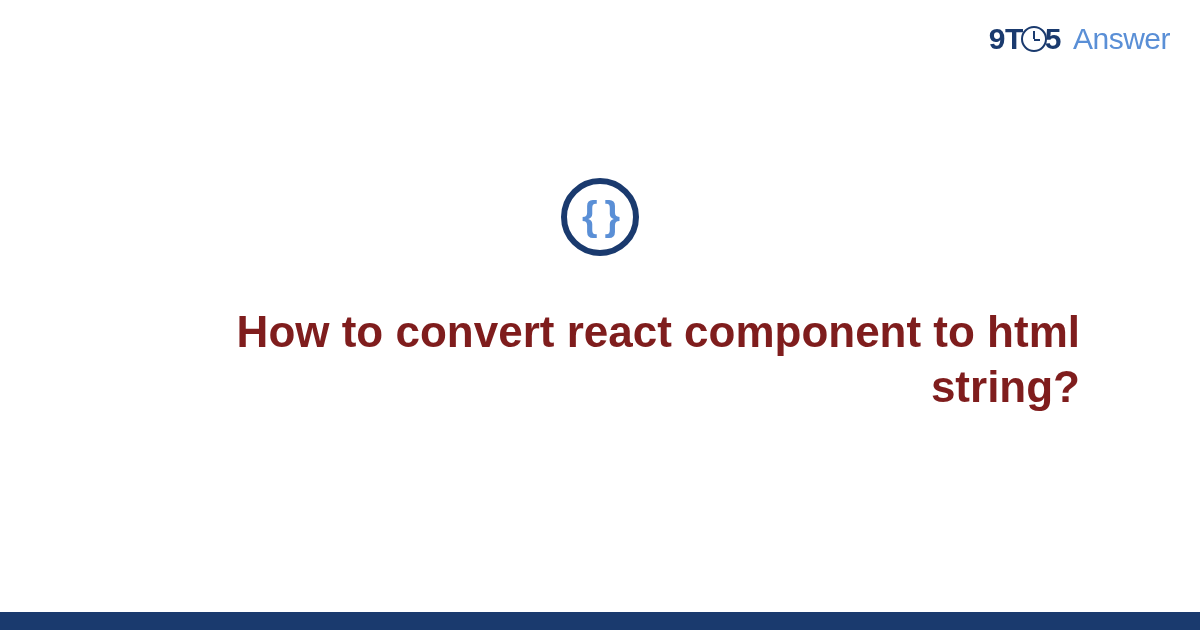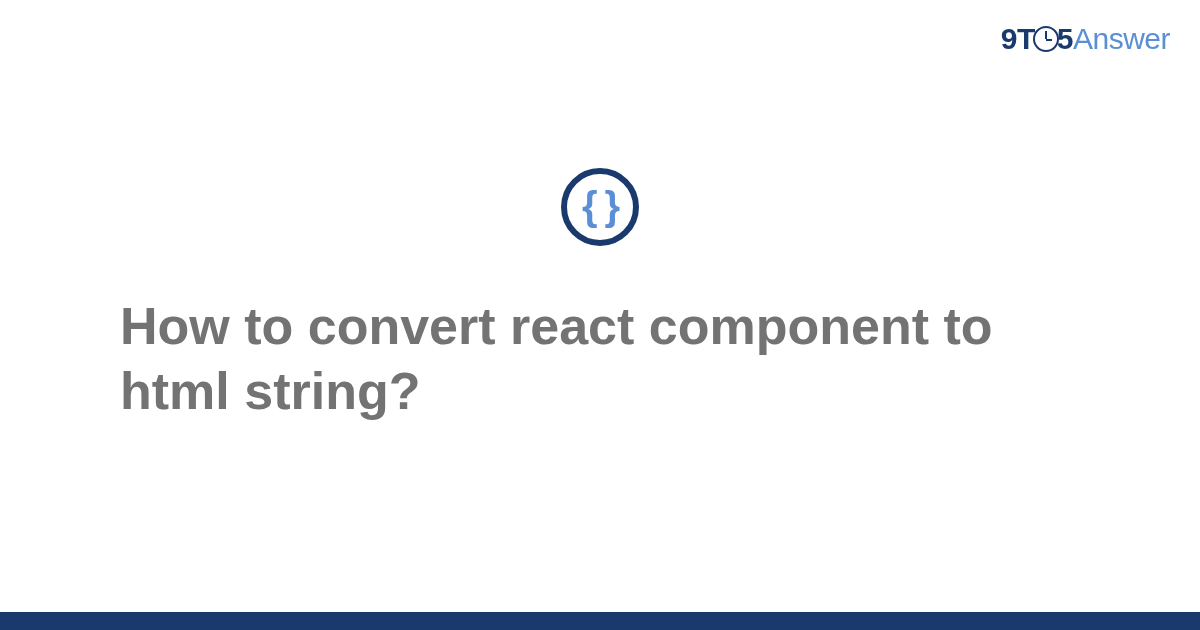--- a/index.html
+++ b/index.html
@@ -59,20 +59,21 @@
       background: #1a3a6e;
       top: 11px;
       left: 50%;
     }
     .logo .five {
       color: #1a3a6e;
     }
     .logo .answer {
       color: #5a8fd6;
       font-weight: 500;
+      margin-left: 12px;
     }
     .content {
       position: absolute;
       top: 0;
       left: 0;
       right: 0;
       bottom: 18px;
       display: flex;
       flex-direction: column;
       align-items: center;
@@ -93,24 +94,24 @@
     .braces {
       font-size: 40px;
       font-weight: 700;
       color: #5a8fd6;
       font-family: "Segoe UI", Arial, sans-serif;
       letter-spacing: -2px;
       line-height: 1;
       margin-top: -3px;
     }
     .title {
-      font-size: 52px;
+      font-size: 44px;
       font-weight: 700;
-      color: #737373;
-      text-align: left;
+      color: #7f1d1d;
+      text-align: right;
       line-height: 1.25;
       max-width: 960px;
     }
     .bottom-bar {
       position: absolute;
       bottom: 0;
       left: 0;
       right: 0;
       height: 18px;
       background: #1a3a6e;

